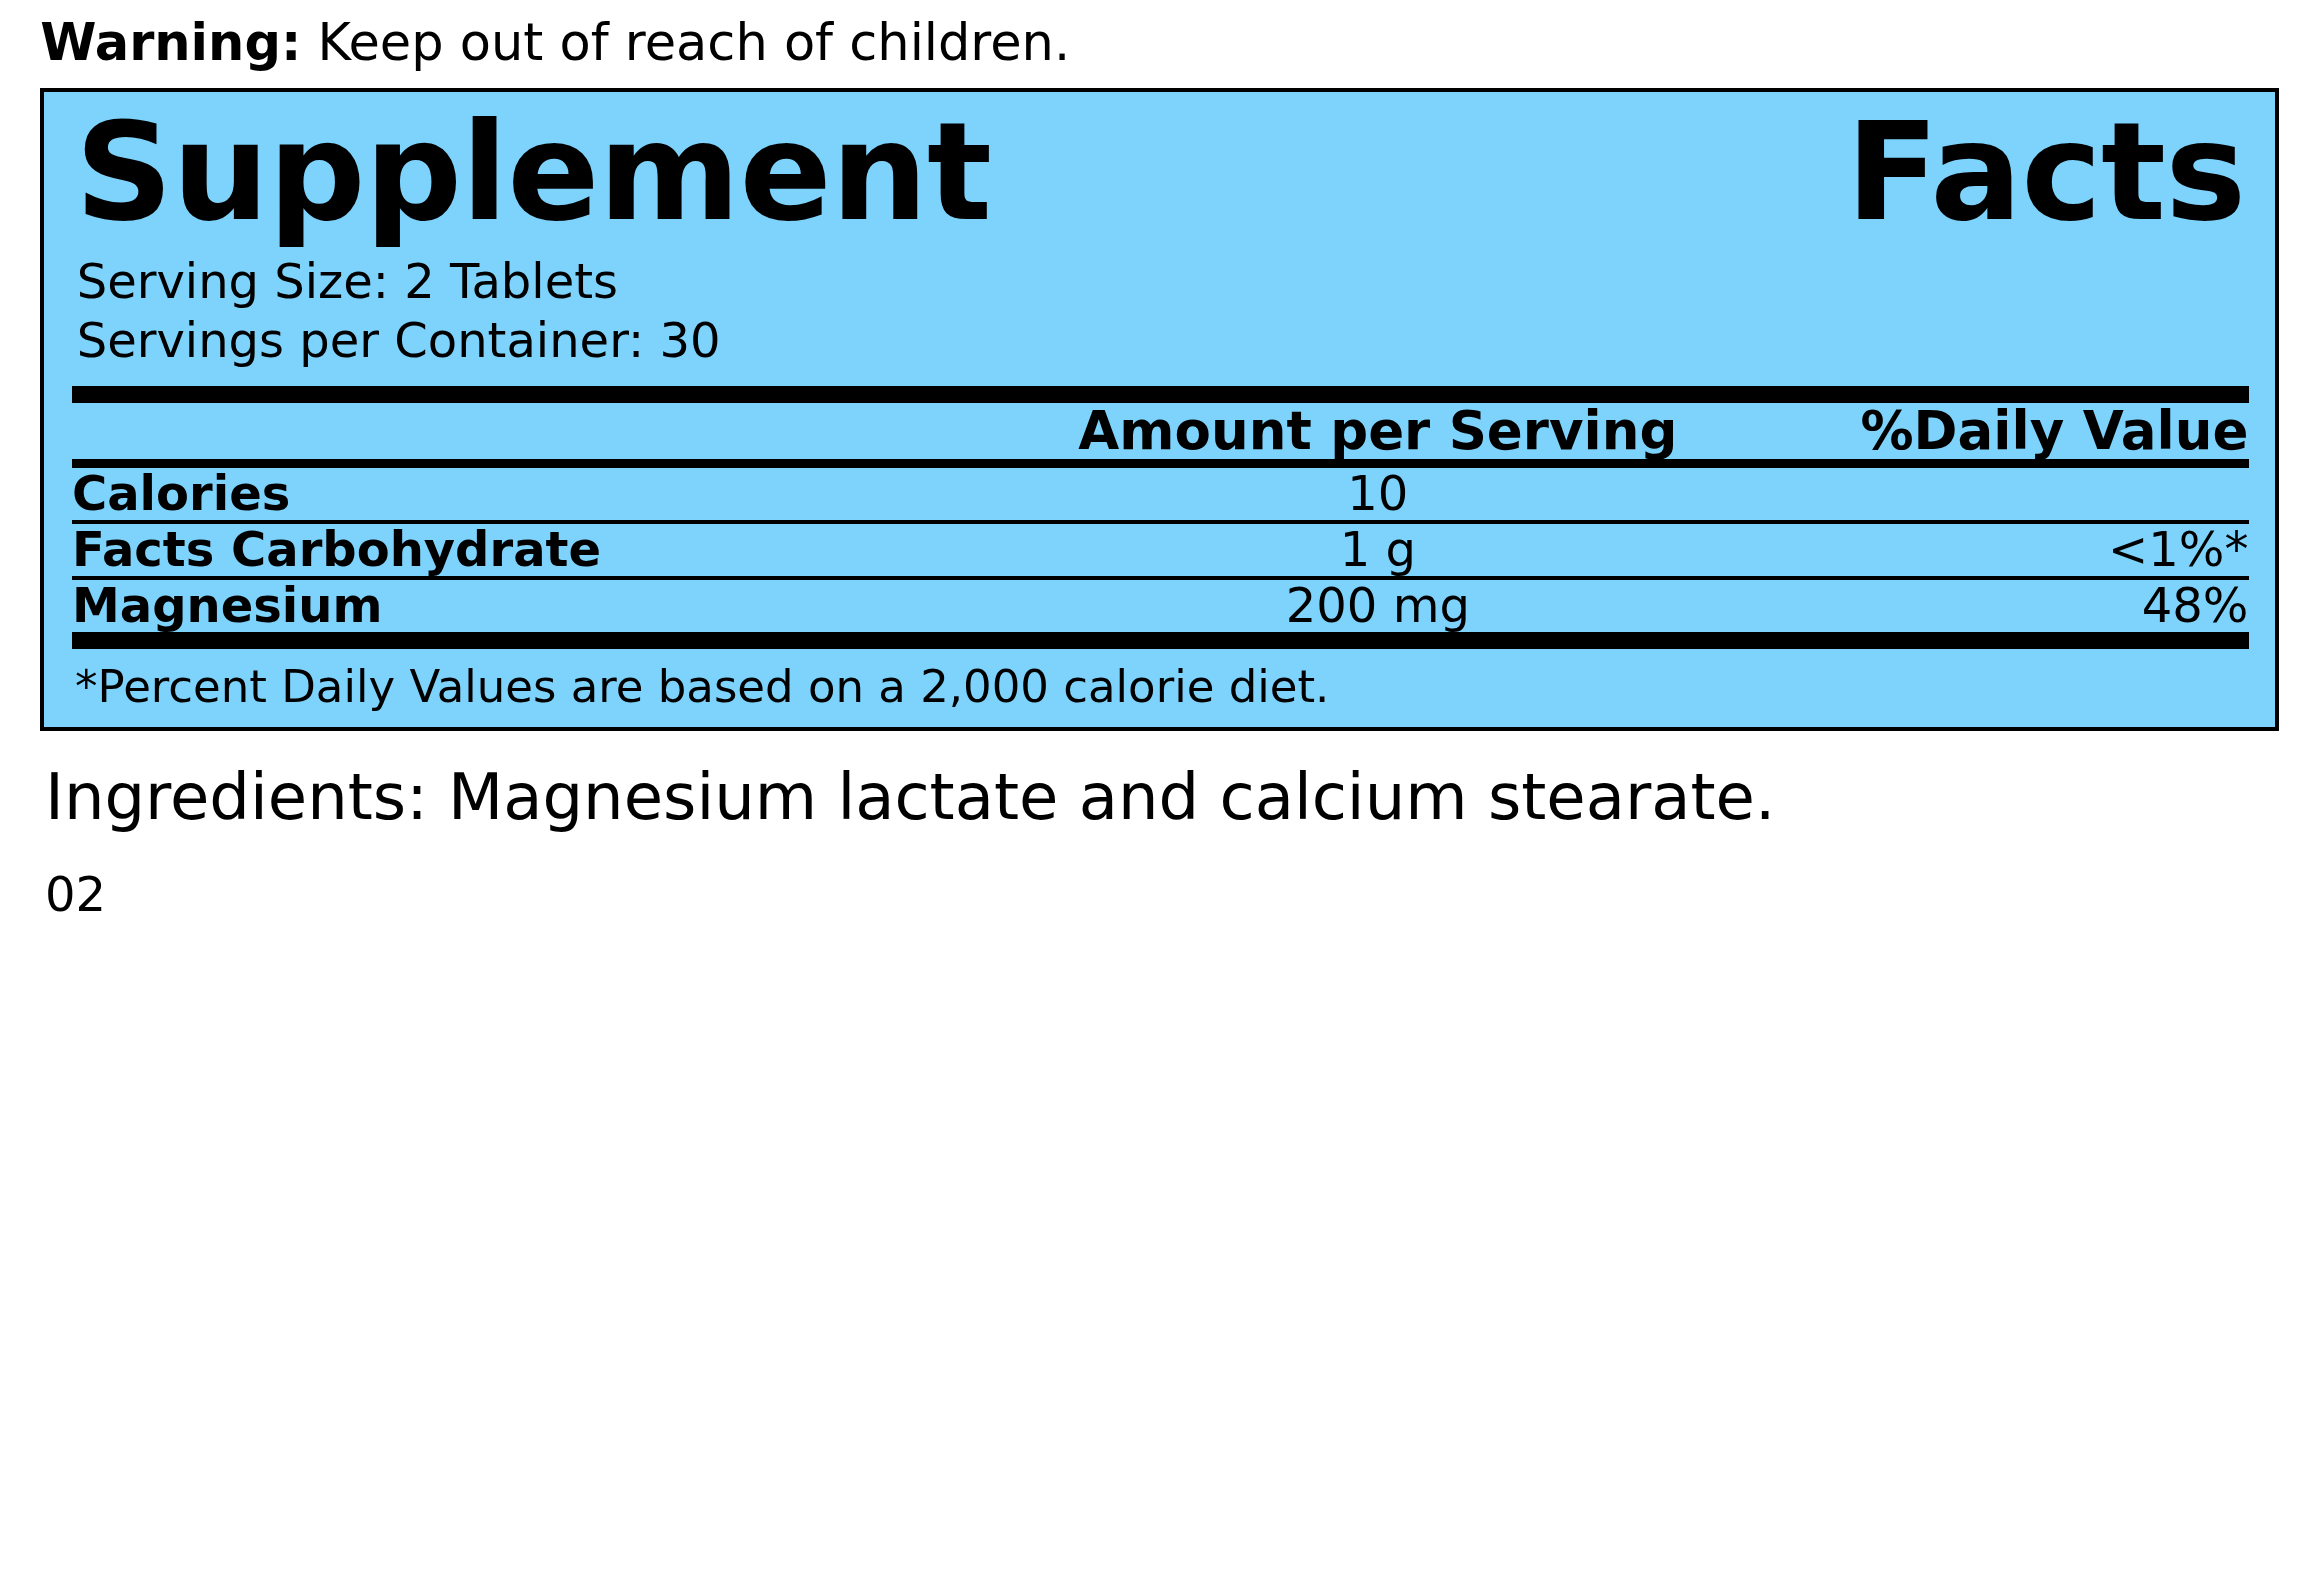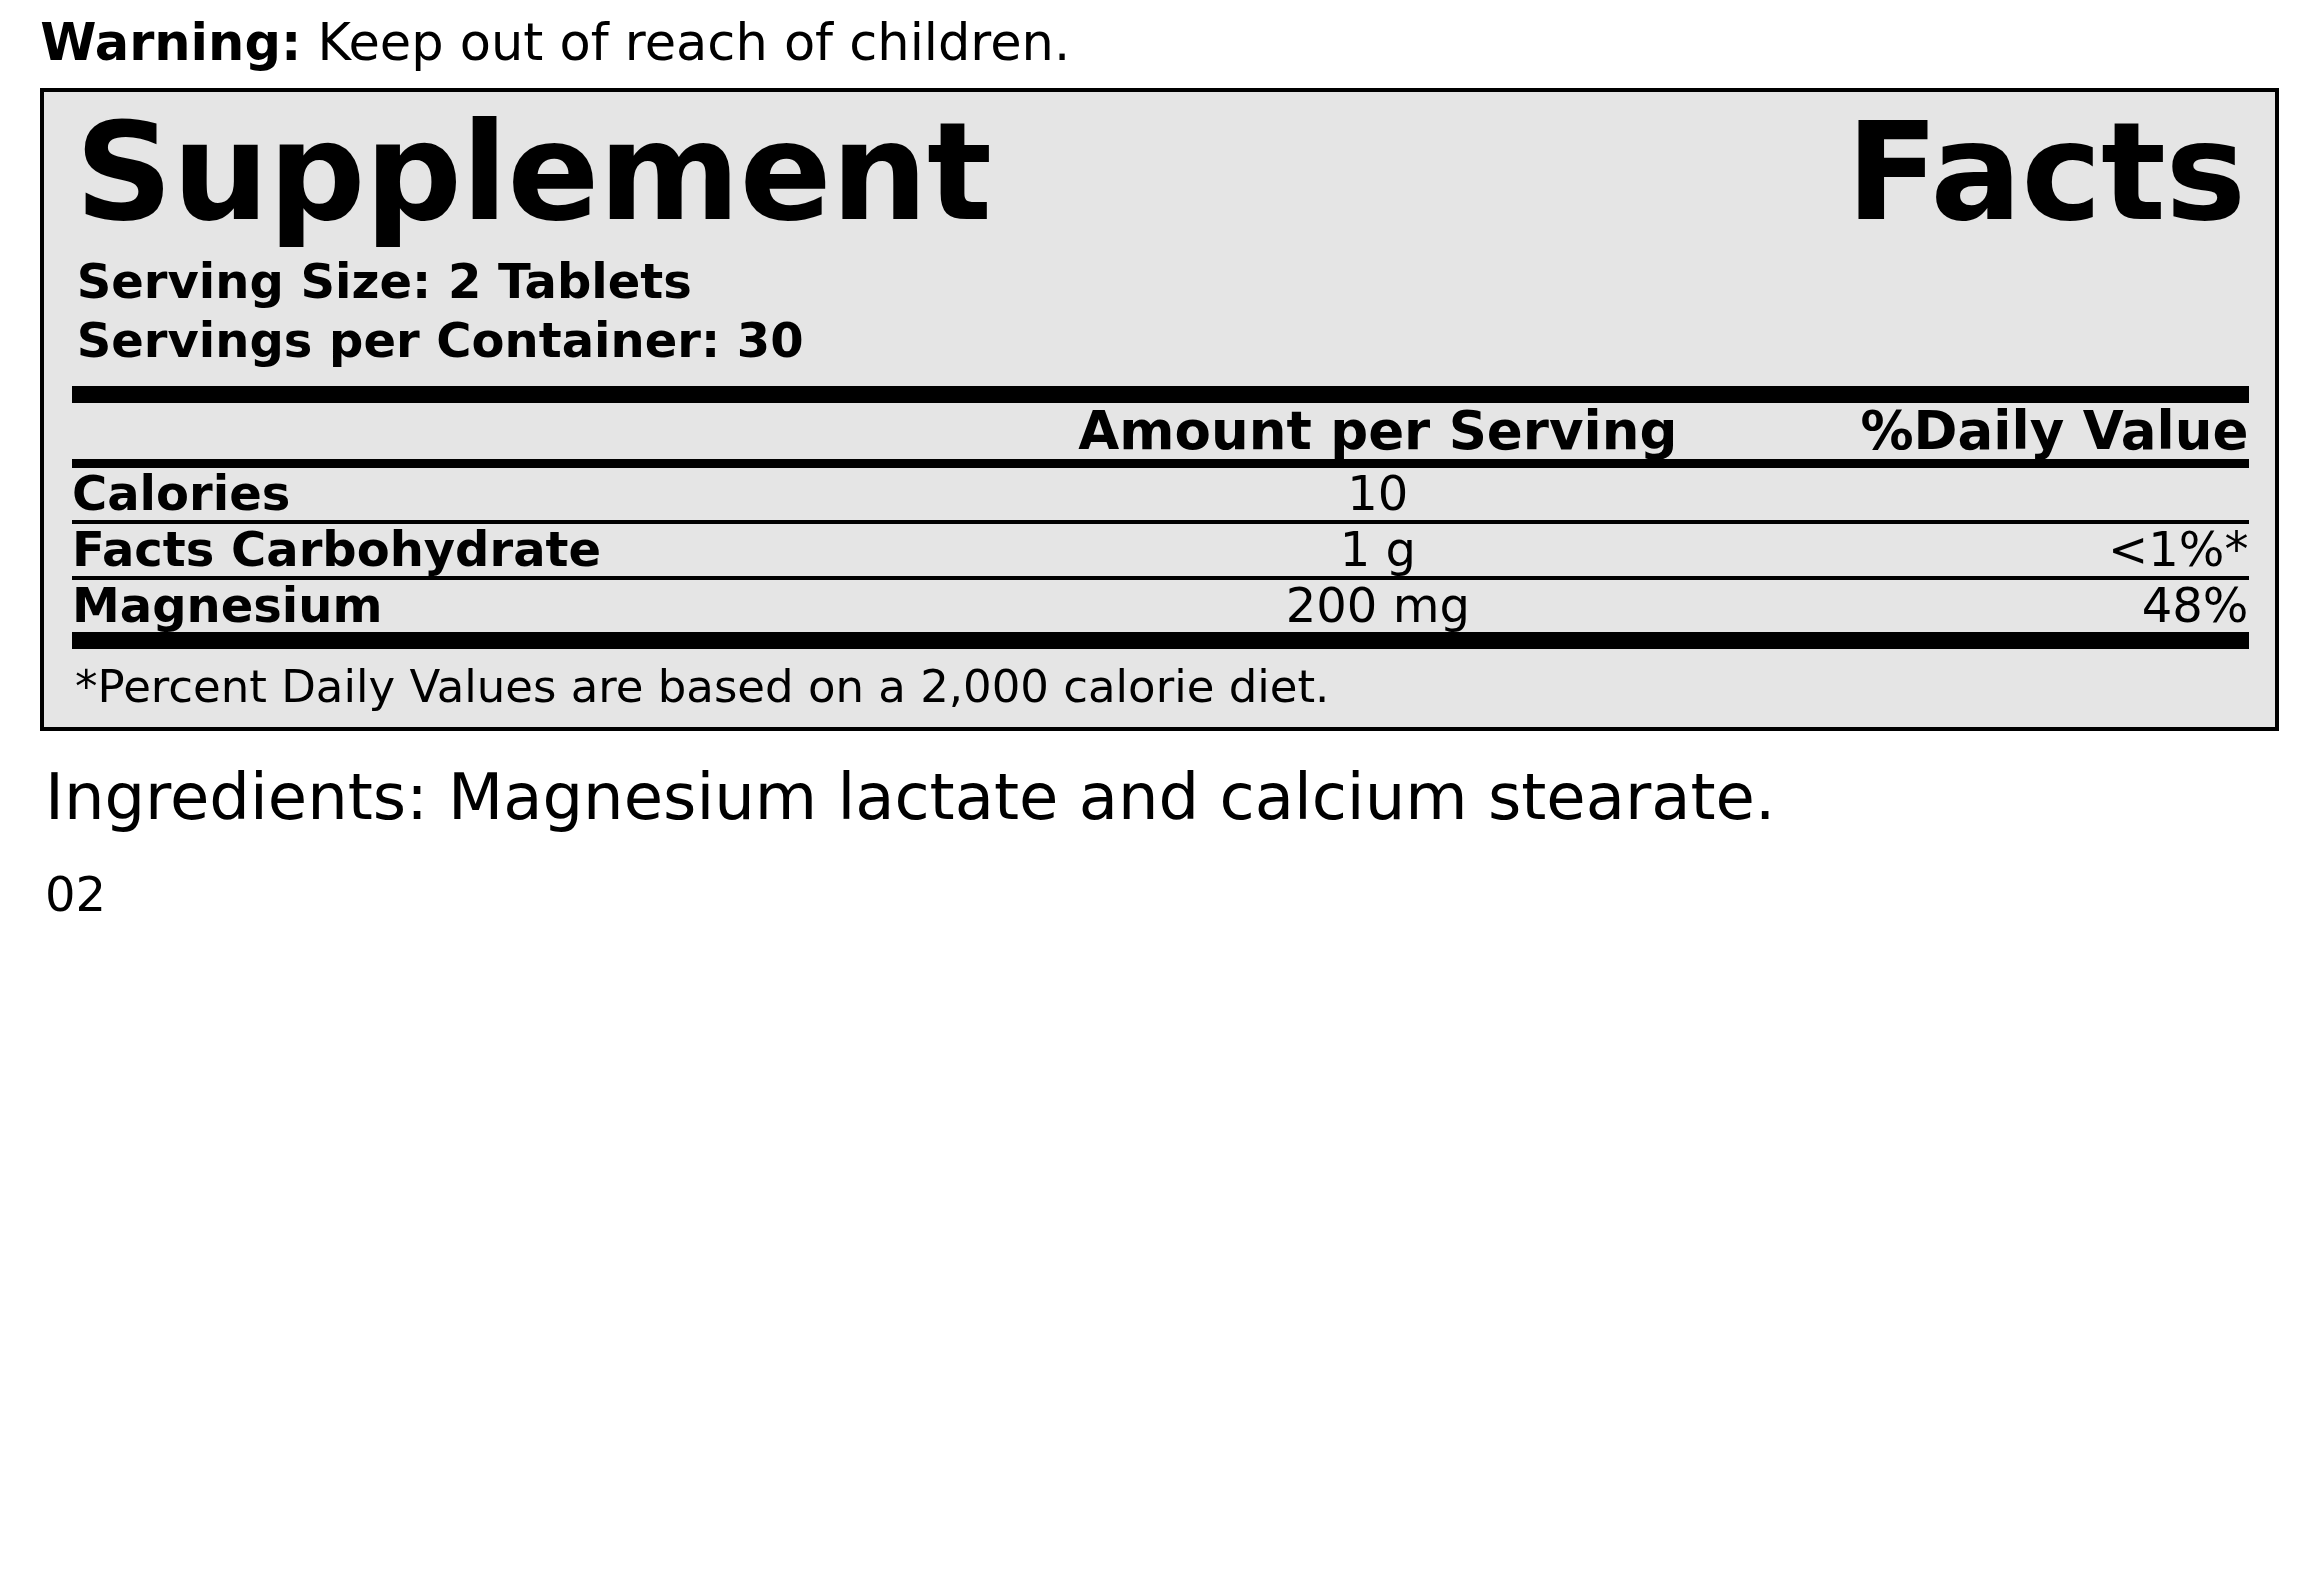--- a/index.html
+++ b/index.html
@@ -38,21 +38,21 @@
   }
 
   
   .facts-panel {
     margin-top: 20px;
     margin-left: 9.3px;
     margin-right: 9.3px;
     border: 4.6px solid #000;
     box-sizing: border-box;
     padding: 10.8px 20px 14px 20px;
-    background: #e5e5e5;
+    background: #7dd3fc;
   }
 
   .facts-title {
     font-weight: bold;
     font-size: 136px;
     line-height: 1.02;
     letter-spacing: -0.8px;
     display: flex;
     justify-content: space-between;
     padding: 0 9.3px 0 10.8px;
@@ -60,21 +60,20 @@
   }
 
   .serving-info {
     font-size: 48px;
     line-height: 1.22;
     padding-left: 12.4px;
     padding-top: 10.8px;
   }
   .serving-info div {
     white-space: nowrap;
-    font-weight: bold;
   }
 
   .rule-thick {
     height: 17px;
     background: #000;
     margin: 17px 6.2px 0 7.7px;
   }
   .rule-medium {
     height: 9.3px;
     background: #000;

